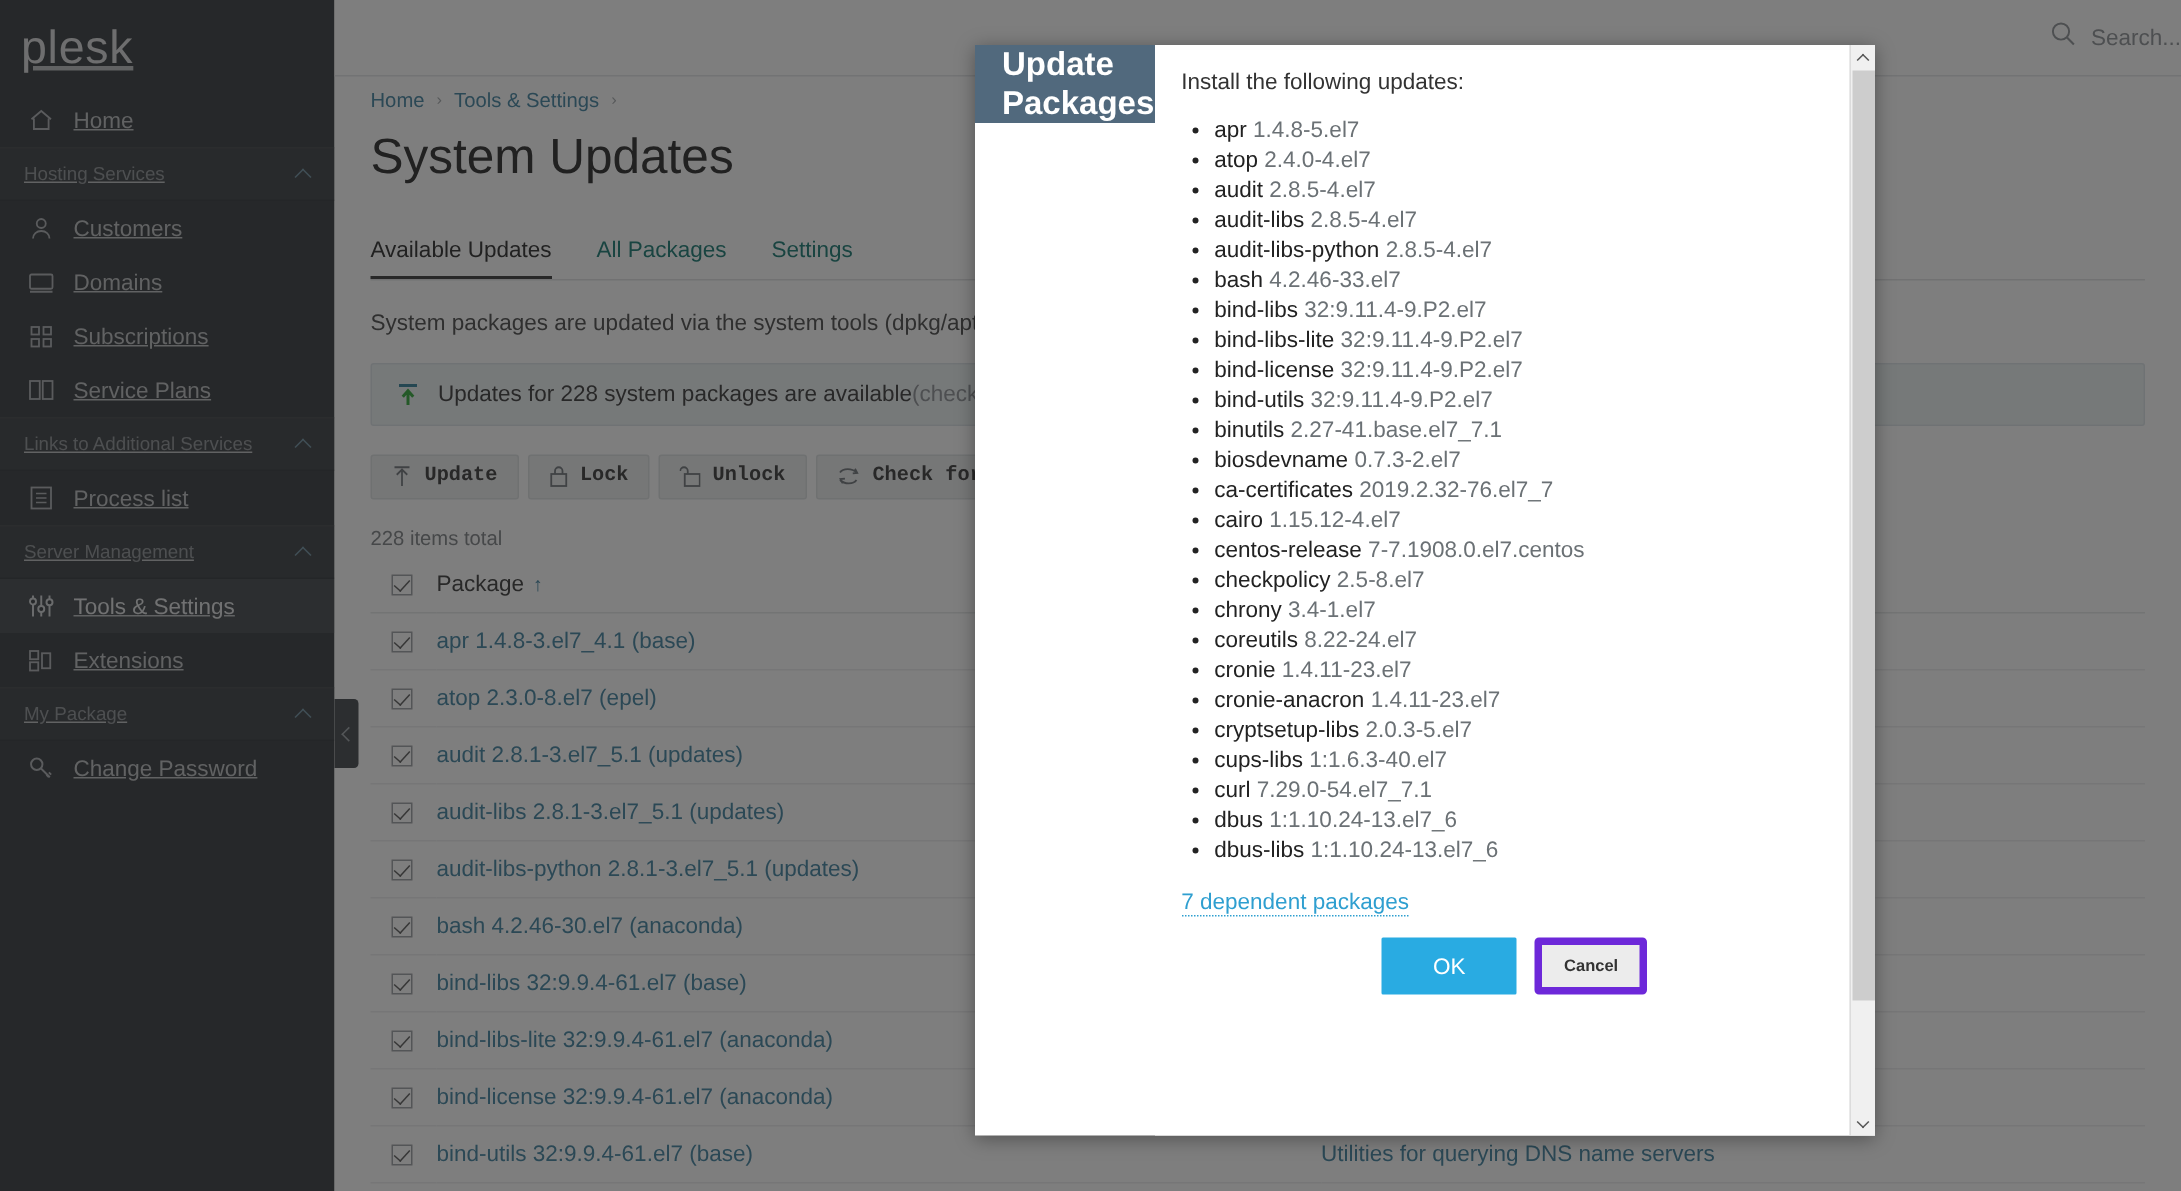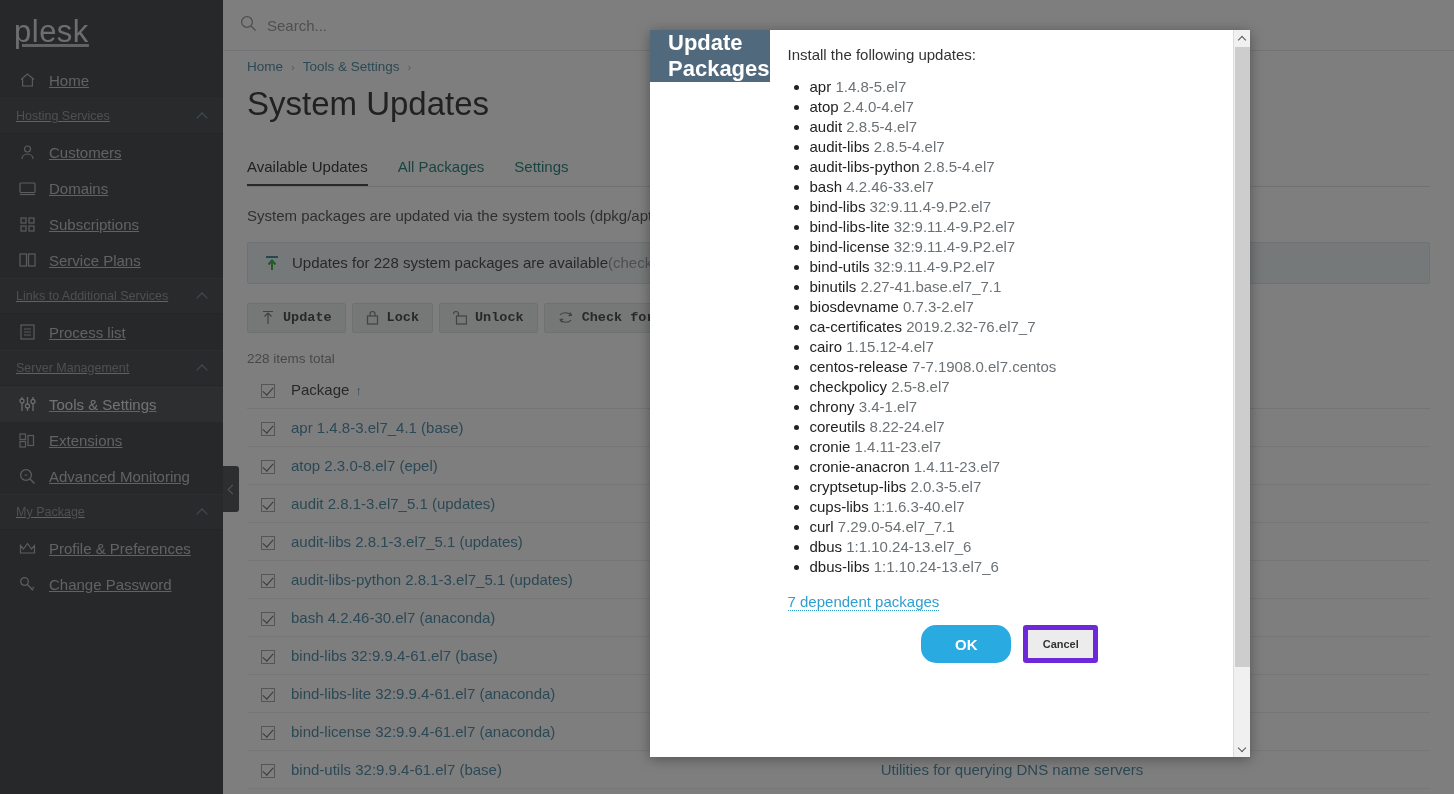--- a/index.html
+++ b/index.html
@@ -105,20 +105,21 @@
     width: 1231px; height: 794px;
     background: #ffffff;
     overflow: hidden;
   }
   .topbar {
     height: 51px;
     border-bottom: 1px solid #e2e4e6;
     display: flex; align-items: center;
     padding-left: 17px;
     background: #fff;
+    justify-content: flex-end;
   }
   .search-wrap { display: flex; align-items: center; cursor: text; }
   .search-text {
     font-size: 15px; color: #8b8f93;
     margin-left: 10px;
   }
 
   .content { padding: 0 24px; }
   .breadcrumb {
     display: flex; align-items: center;
@@ -313,23 +314,23 @@
   .dlg-buttons {
     display: flex;
     justify-content: center;
     gap: 12px;
     padding: 14px 0 20px 0;
   }
   .btn-ok {
     background: #29abe2;
     color: #fff;
     border: none;
-    border-radius: 15px;
-    font-size: 15px;
-    font-weight: bold;
+    border-radius: 1px;
+    font-size: 15px;
+    font-weight: normal;
     width: 90px; height: 38px;
     cursor: pointer;
     font-family: "Liberation Sans", sans-serif;
   }
   .btn-cancel {
     background: #ececec;
     color: #333;
     border: 5px solid #6d28d9;
     border-radius: 3px;
     font-size: 11px;
@@ -489,44 +490,26 @@
       <span class="nav-icon">
         <svg width="16" height="15" viewBox="0 0 16 15">
             <rect x="1" y="1" width="5.5" height="5.5" fill="none" stroke="#a9adb1" stroke-width="1.2"></rect>
             <rect x="1" y="8.5" width="5.5" height="5.5" fill="none" stroke="#a9adb1" stroke-width="1.2"></rect>
             <rect x="9" y="2.5" width="5.5" height="10" fill="none" stroke="#a9adb1" stroke-width="1.2"></rect>
           </svg>
       </span>
       <span>Extensions</span>
     </div>
 
-    <div class="nav-item">
-      <span class="nav-icon">
-        <svg width="17" height="17" viewBox="0 0 17 17">
-            <circle cx="7" cy="7" r="5.4" fill="none" stroke="#a9adb1" stroke-width="1.3"></circle>
-            <path d="M11 11l4.5 4.5" stroke="#a9adb1" stroke-width="1.4"></path>
-            <path d="M5.5 7h3" stroke="#a9adb1" stroke-width="1"></path>
-          </svg>
-      </span>
-      <span>Advanced Monitoring</span>
-    </div>
 
     <div class="nav-group-label">
       <span>My Package</span>
       <span class="chev"></span>
     </div>
 
-    <div class="nav-item">
-      <span class="nav-icon">
-        <svg width="17" height="14" viewBox="0 0 17 14">
-            <path d="M1.5 4.5L4.5 8 8.5 2.5 12.5 8l3-3.5V12h-14z" fill="none" stroke="#a9adb1" stroke-width="1.2"></path>
-          </svg>
-      </span>
-      <span>Profile &amp; Preferences</span>
-    </div>
 
     <div class="nav-item">
       <span class="nav-icon">
         <svg width="17" height="17" viewBox="0 0 17 17">
             <circle cx="5.5" cy="5.5" r="3.8" fill="none" stroke="#a9adb1" stroke-width="1.3"></circle>
             <path d="M8.2 8.2l6 6M12 12.5l1.5 1.5M13.6 10.9l1.5 1.5" stroke="#a9adb1" stroke-width="1.3"></path>
           </svg>
       </span>
       <span>Change Password</span>
     </div>

